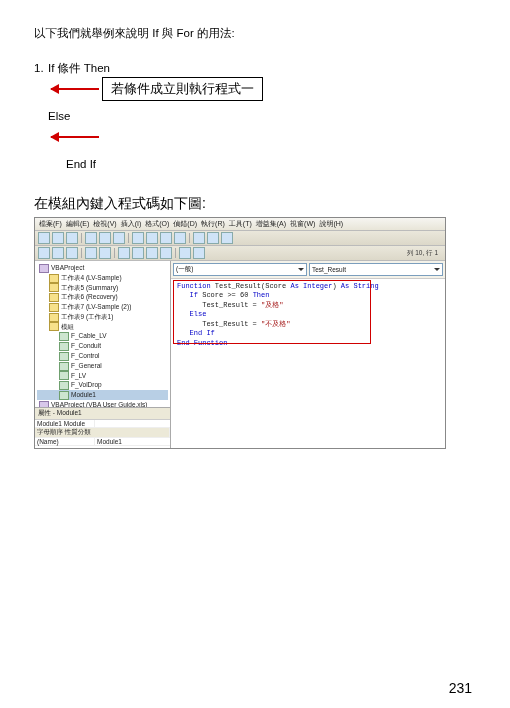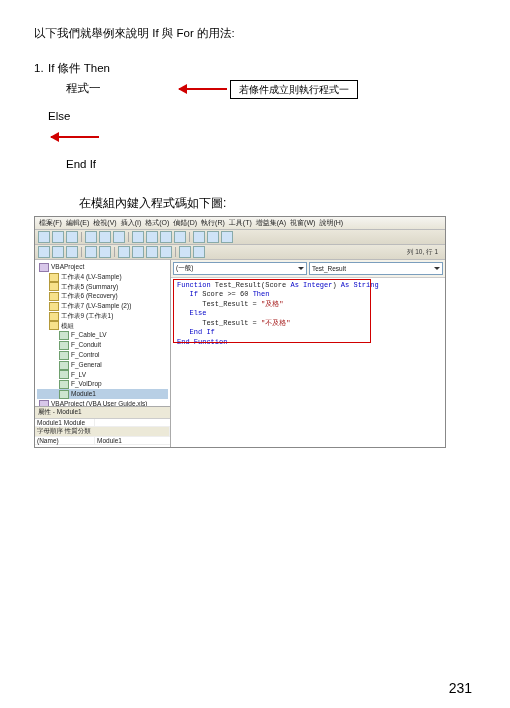--- a/index.html
+++ b/index.html
@@ -59,29 +59,28 @@
     position: absolute;
     left: -1px;
     top: -4px;
     border-top: 5px solid transparent;
     border-bottom: 5px solid transparent;
     border-right: 9px solid #d00000;
   }
   .box-col {
     border: 1px solid #000;
     padding: 1px 8px;
-    font-size: 10px;
+    font-size: 13px;
     white-space: nowrap;
   }
   .gap8 { height: 8px; }
   .caption {
-    font-size: 12px;
+    font-size: 14px;
     margin-top: 16px;
     margin-bottom: 4px;
-    margin-left: 45px;
   }
 
   
   .ide {
     border: 1px solid #888;
     width: 410px;
     height: 230px;
     font-size: 7px;
     font-family: "Segoe UI", Arial, sans-serif;
     color: #222;
@@ -261,21 +260,20 @@
 
   <div class="intro">以下我們就舉例來說明 If 與 For 的用法:</div>
 
   <div class="syntax-block">
     <div class="syntax-row">
       <span class="num-col">1.</span>
       <span class="kw-col">If  條件  Then</span>
     </div>
     <div class="syntax-row">
       <span class="num-col"></span>
-      <span class="kw-col indent1">程式一</span>
       <span class="arrow-col">
           <span class="arrow"></span>
         </span>
       <span class="box-col">若條件成立則執行程式一</span>
     </div>
     <div class="gap8"></div>
     <div class="syntax-row">
       <span class="num-col"></span>
       <span class="kw-col">Else</span>
     </div>

